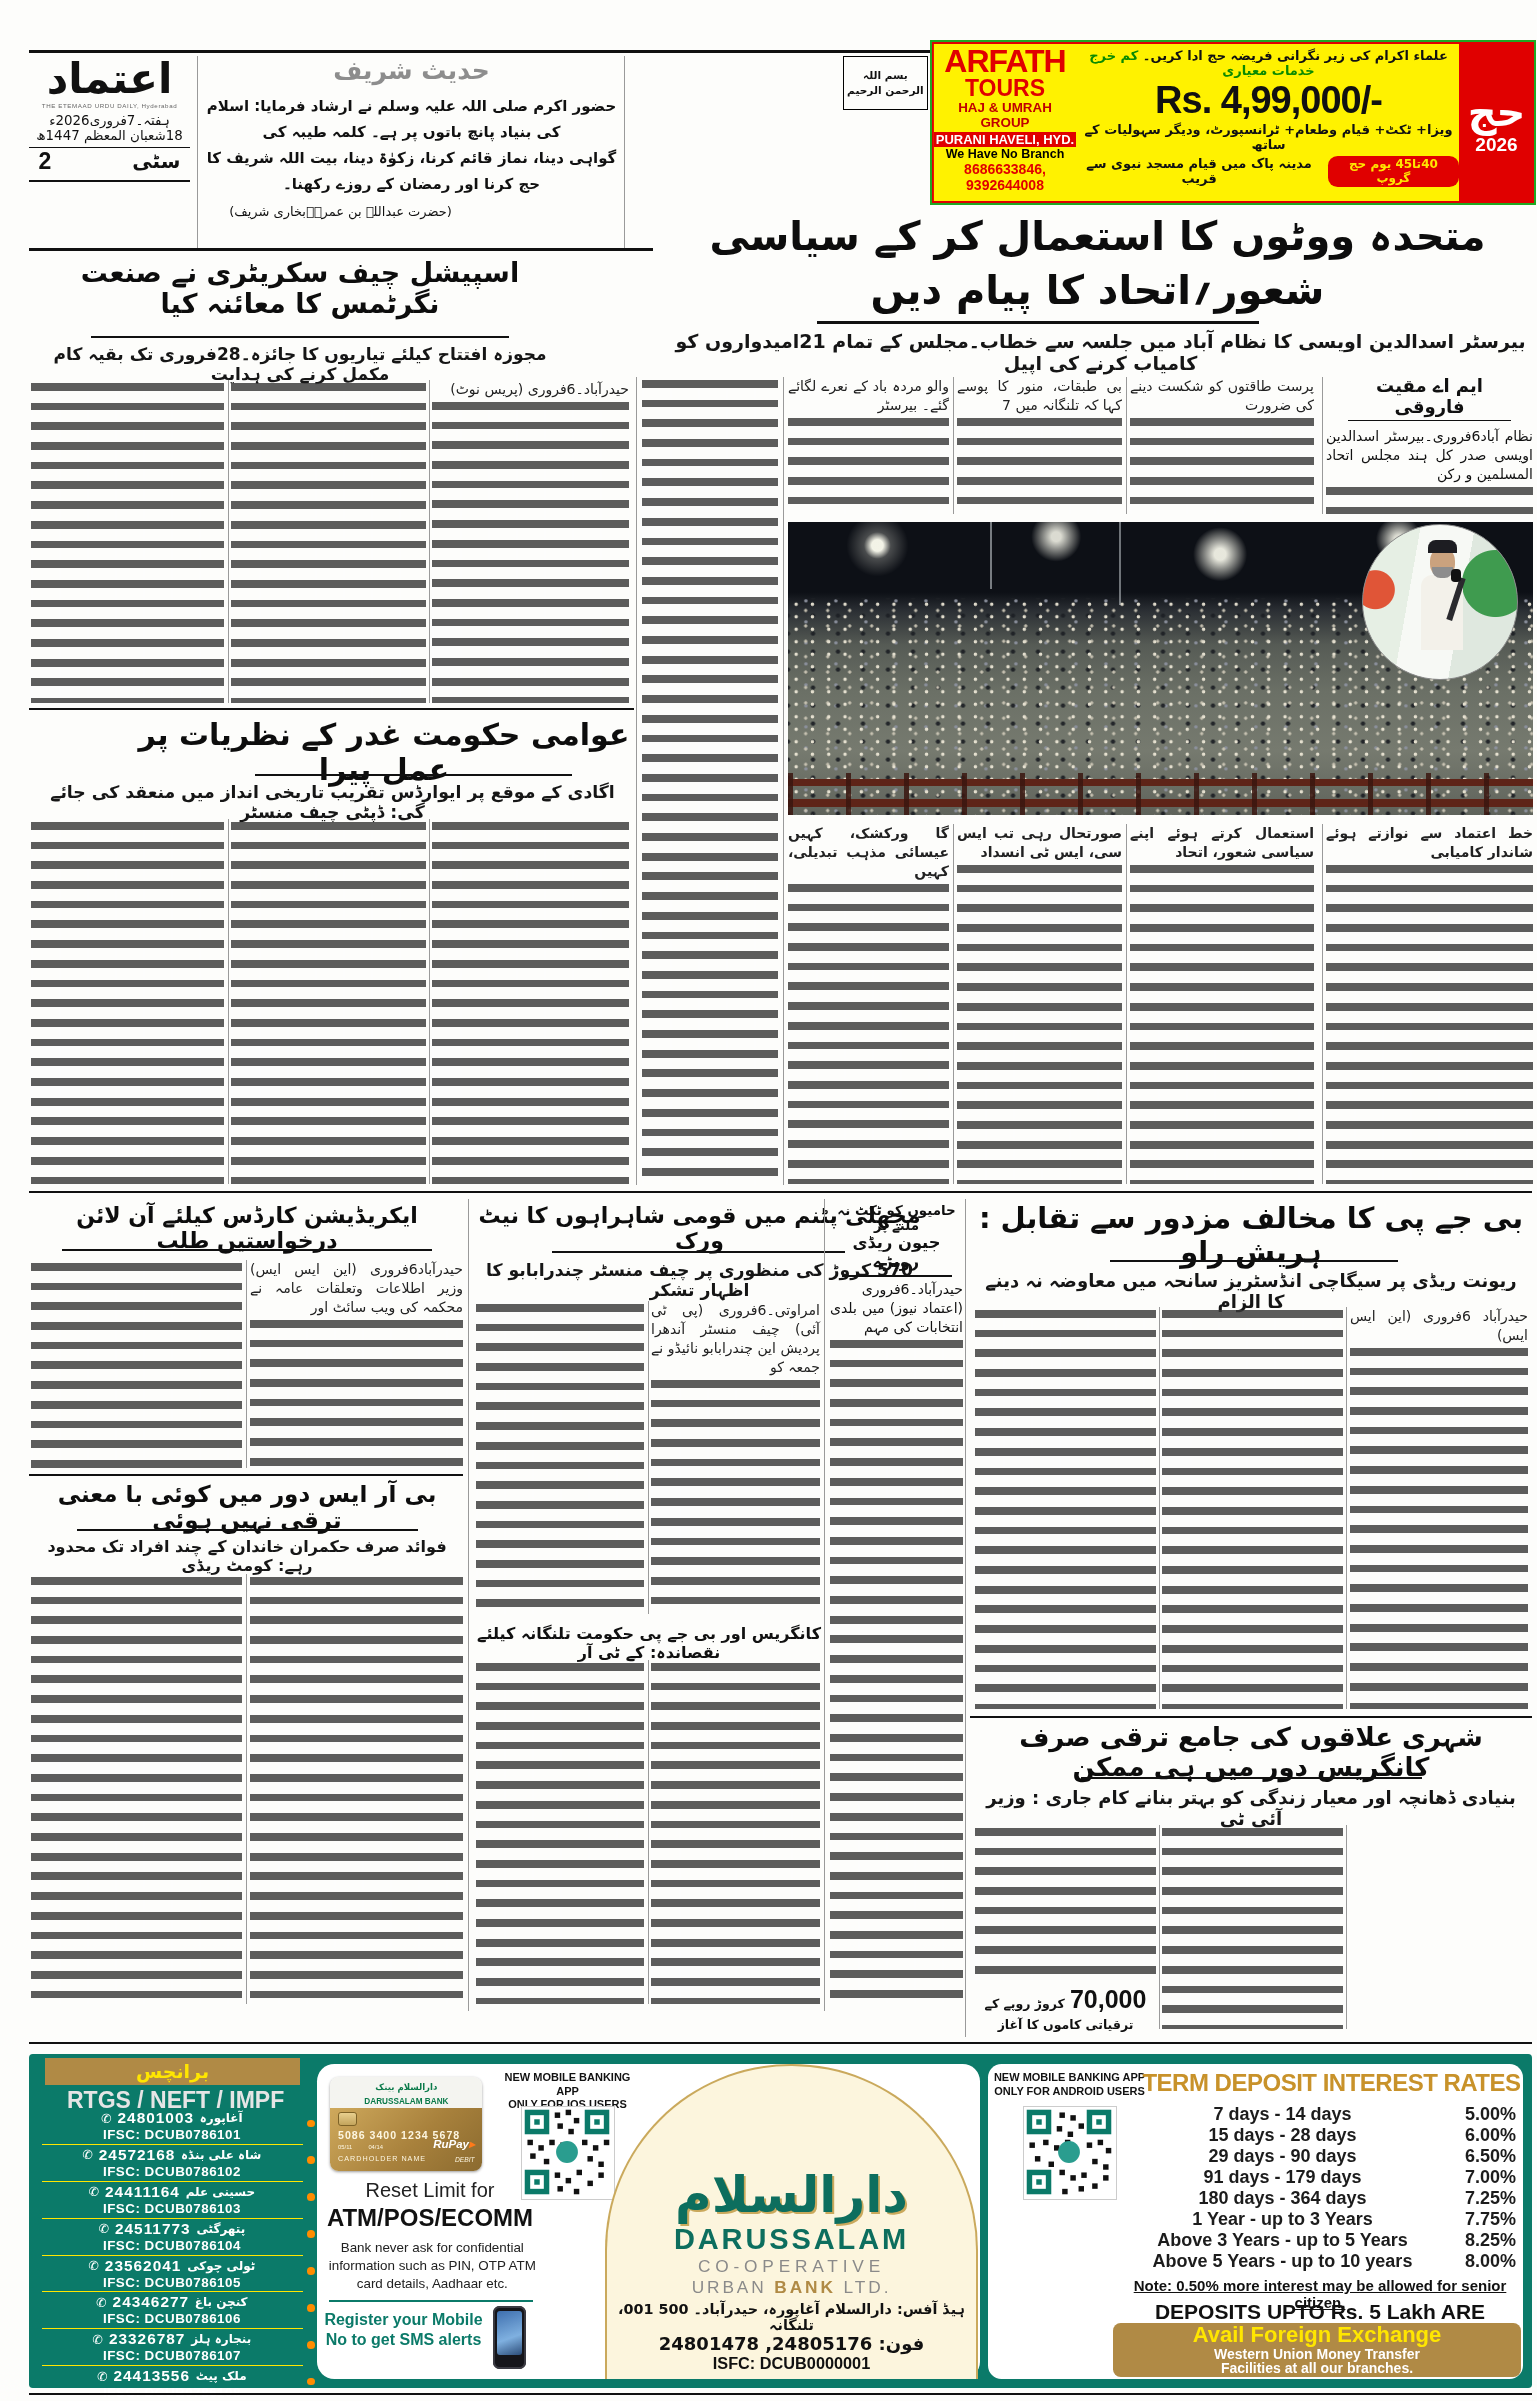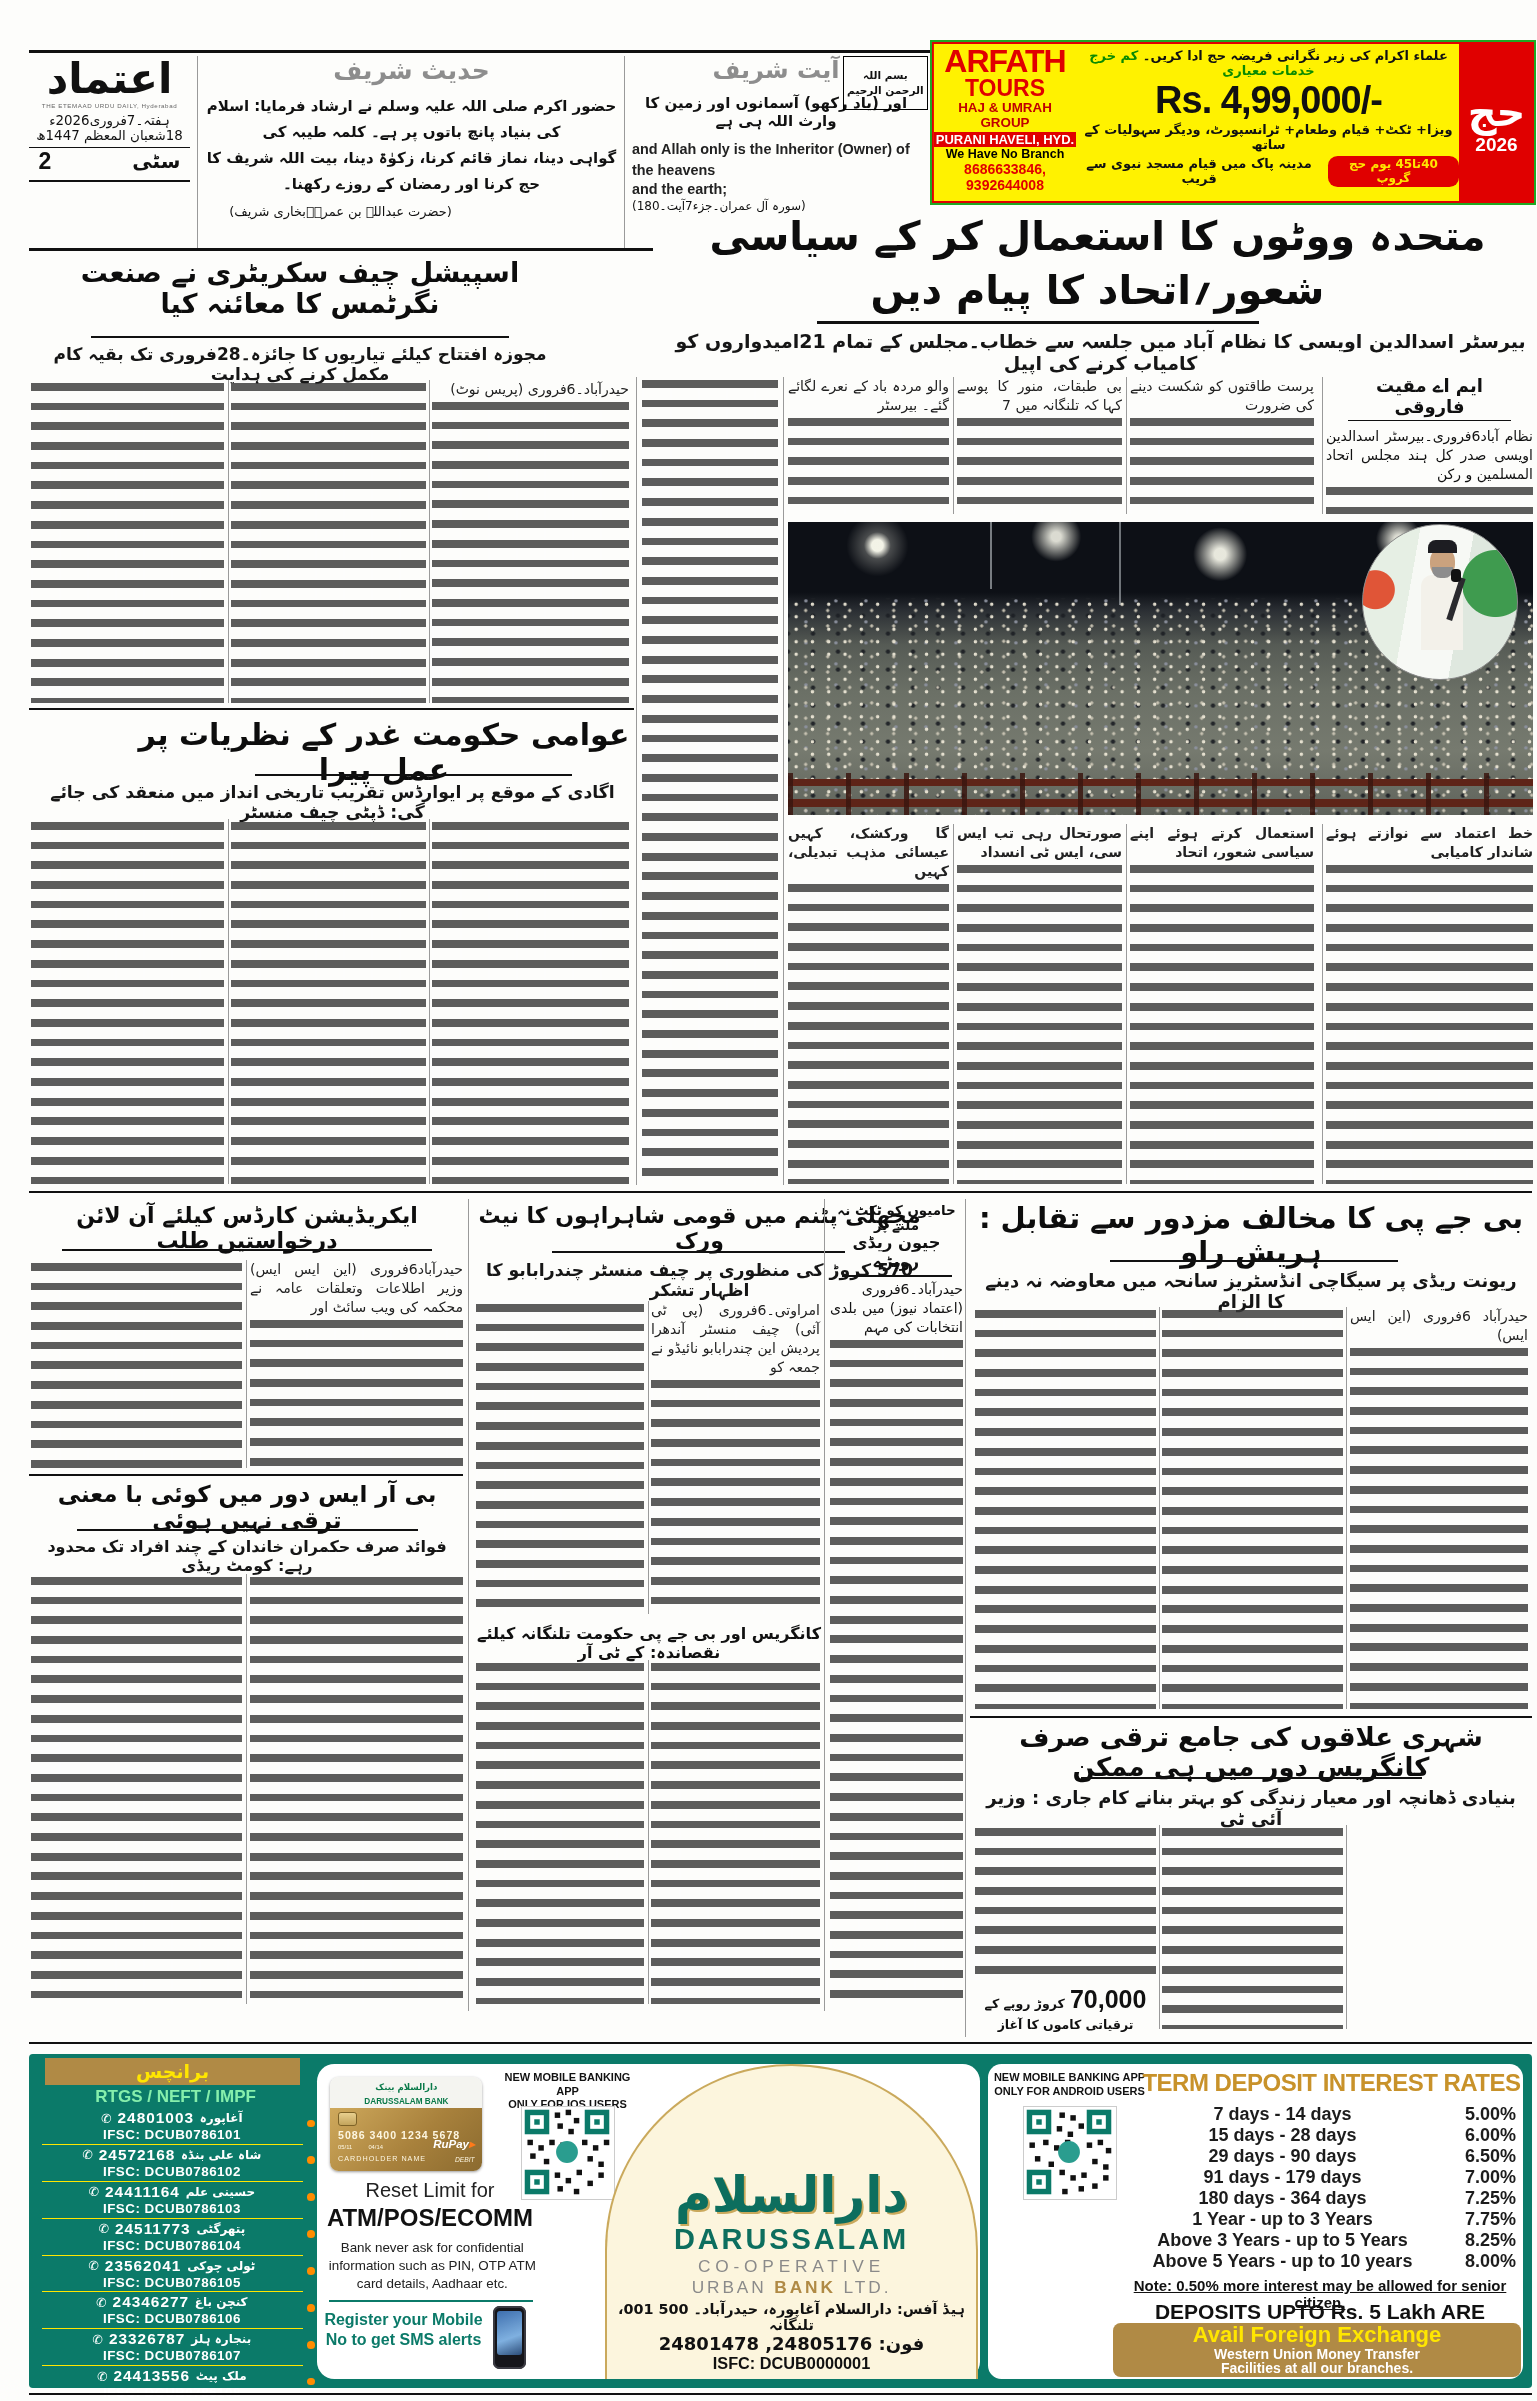--- a/index.html
+++ b/index.html
@@ -75,27 +75,20 @@
   <div class="vr" style="left:197px;top:56px;height:192px"></div>
 
   <div class="abs" style="left:206px;top:56px;width:411px">
     <div class="u gray-title" style="font-size:25px">حدیث شریف</div>
     <div class="u" style="font-size:15px;line-height:26px;text-align:center;margin-top:7.7px;font-weight:bold">حضور اکرم صلی اللہ علیہ وسلم نے ارشاد فرمایا: اسلام کی بنیاد پانچ باتوں پر ہے۔ کلمہ طیبہ کی</div>
     <div class="u" style="font-size:15px;line-height:26px;text-align:center;font-weight:bold">گواہی دینا، نماز قائم کرنا، زکوٰۃ دینا، بیت اللہ شریف کا حج کرنا اور رمضان کے روزے رکھنا۔</div>
     <div class="u" style="font-size:13px;text-align:center;margin-top:7.7px;width:269px">(حضرت عبداللہ بن عمرؓ۔بخاری شریف)</div>
   </div>
   <div class="vr" style="left:624px;top:56px;height:192px"></div>
 
-  <div class="abs" style="left:632px;top:56px;width:288px">
-    <div class="u gray-title" style="font-size:24px">آیت شریف</div>
-    <div class="u" style="font-size:15px;font-weight:bold;text-align:center;margin-top:9.6px">اور (یاد رکھو) آسمانوں اور زمین کا وارث اللہ ہی ہے</div>
-    <div class="en" style="font-size:14.4px;font-weight:bold;color:#222;margin-top:9.6px;line-height:21px">and Allah only is the Inheritor (Owner) of the heavens</div>
-    <div class="en" style="font-size:14.4px;font-weight:bold;color:#222">and the earth;</div>
-    <div class="u" style="font-size:12px;text-align:left;margin-top:1.9px">(سورہ آل عمران۔جزء7آیت۔180)</div>
-  </div>
 
   <div class="abs u" style="left:843px;top:56px;width:79px;height:48px;border:1.9px solid #000;display:flex;align-items:center;justify-content:center;text-align:center;font-size:10.6px;font-weight:bold;line-height:14.4px;padding:1.9px">بسم اللہ الرحمن الرحیم</div>
 
   <div class="hrl" style="left:29px;top:248px;width:624px;height:2.9px"></div>
 
   <div class="abs" style="left:930px;top:40px;width:602px;height:161px;background:#fff200;border:2.9px solid #1fa822;box-shadow:inset 0 0 0 1.9px #e00000;display:flex">
     <div style="width:146px;text-align:center;padding-top:3.8px">
       <div class="en" style="font-size:32px;font-weight:bold;color:#e00000;line-height:31px;letter-spacing:-1px">ARFATH</div>
       <div class="en" style="font-size:23px;font-weight:bold;color:#e00000;line-height:23px">TOURS</div>
       <div class="en" style="font-size:13.4px;font-weight:bold;color:#c00000">HAJ &amp; UMRAH GROUP</div>
@@ -307,21 +300,21 @@
   <div class="abs u" style="left:975px;top:1985px;width:181px;text-align:center">
     <span class="en" style="font-size:25px;font-weight:bold">70,000</span>
     <span style="font-size:12.5px;font-weight:bold">کروڑ روپے کے ترقیاتی کاموں کا آغاز</span>
   </div>
 
   <div class="hrl" style="left:29px;top:2042px;width:1503px;height:1.9px"></div>
 
   <div class="abs teal" style="left:29px;top:2054px;width:1503px;height:334px;border-radius:3.8px">
 
     <div class="abs goldband u" style="left:16px;top:3.8px;width:255px;height:27px;color:#ffe600;font-size:19px;font-weight:bold;text-align:center;line-height:27px">برانچس</div>
-    <div class="abs en" style="left:9.6px;top:33px;width:274px;text-align:center;color:#86efac;font-weight:bold;font-size:17px">RTGS / NEFT / IMPF</div>
+    <div class="abs en" style="left:9.6px;top:33px;width:274px;text-align:center;color:#e5e5e5;font-weight:bold;font-size:23px">RTGS / NEFT / IMPF</div>
     <div class="abs" style="left:13.4px;top:54px;width:261px">
       <div class="branch-row">
         <div class="branch-top">
             <span style="color:#fff;font-size:12.5px">✆</span>
             <span class="branch-phone">24801003</span>
             <span class="branch-name u">آغاپورہ</span>
           </div>
         <div class="branch-ifsc">IFSC: DCUB0786101</div>
           <span class="bullet"></span>
       </div>

